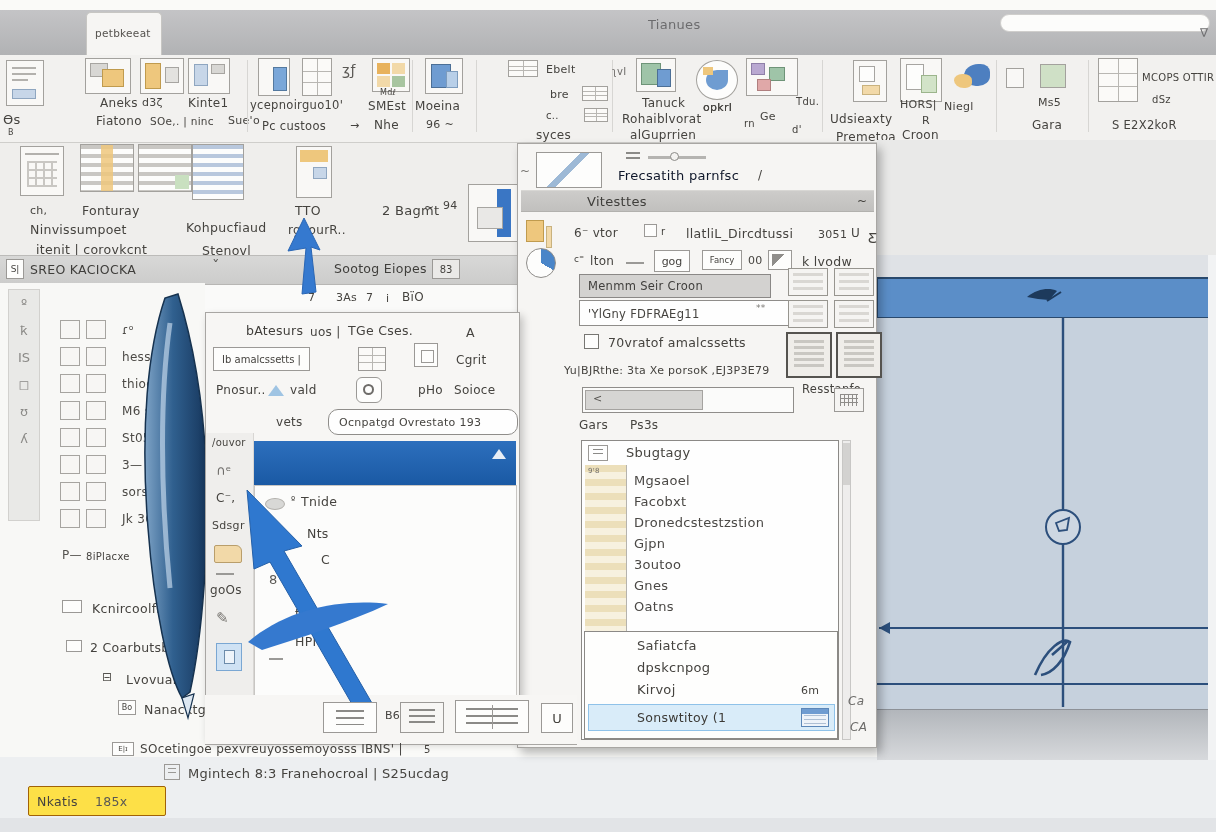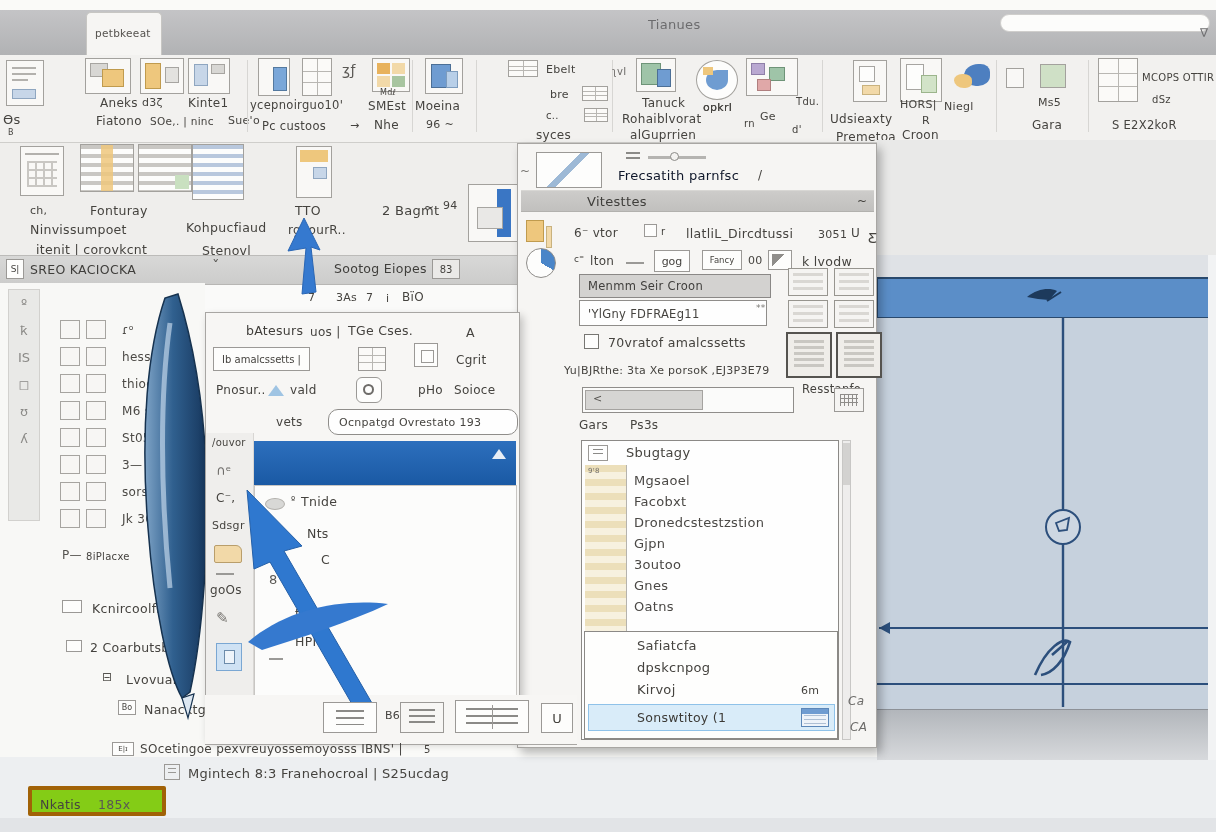--- a/index.html
+++ b/index.html
@@ -59,22 +59,22 @@
   .sel-row{background:#d9ecf9;border:1px solid #8fc2e9}
   .dd-item{height:21px;font-size:13px;color:#4a4845;letter-spacing:.3px;padding-left:2px}
   
   .grid-ic{background:
     linear-gradient(#b9b7b3 0 0) 0 33%/100% 1px no-repeat,
     linear-gradient(#b9b7b3 0 0) 0 66%/100% 1px no-repeat,
     linear-gradient(#b9b7b3 0 0) 50% 0/1px 100% no-repeat,#fbfaf8}
   .rows-ic{background:repeating-linear-gradient(180deg,#c9c7c3 0 4px,#fdfdfc 4px 9px)}
   .rows-ic-blue{background:repeating-linear-gradient(180deg,#b9c8dd 0 4px,#fdfdfc 4px 9px)}
   .btn-lines{background:repeating-linear-gradient(180deg,#8b8a87 0 2px,transparent 2px 6px) content-box;padding:6px 8px}
-  #statustab{position:absolute;left:28px;top:786px;width:138px;height:30px;background:#84cc16;
-    border:4px solid #a16207;border-radius:2px;z-index:3}
+  #statustab{position:absolute;left:28px;top:786px;width:138px;height:30px;background:#fde047;
+    border:1px solid #a16207;border-radius:2px;z-index:3}
   #pagebottom{position:absolute;left:0;top:757px;width:1216px;height:75px;background:#edeff1}
   #pagebottom2{position:absolute;left:0;top:818px;width:1216px;height:14px;background:#e2e4e7}
   #bezel{position:absolute;left:877px;top:710px;width:339px;height:50px;
     background:linear-gradient(#b2b6bb,#d7d9dc);z-index:6}
   #rightedge{position:absolute;left:1208px;top:255px;width:8px;height:505px;background:#f2f3f4;z-index:7}
   svg{position:absolute;overflow:visible}
 </style>
 </head>
 <body>
 
@@ -224,21 +224,21 @@
       repeating-linear-gradient(90deg,#c9c7c3 0 2px,transparent 2px 8px)"></div>
   </div>
   <span class="t" style="left:30px;top:204px;font-size:11px">ch,</span>
 
   <div class="ic rows-ic" style="left:80px;top:144px;width:54px;height:48px">
     <div class="chip" style="left:20px;top:0;width:12px;height:46px;background:#eec77d;opacity:.85"></div>
   </div>
   <div class="ic rows-ic" style="left:138px;top:144px;width:54px;height:48px">
     <div class="chip" style="left:36px;top:30px;width:14px;height:14px;background:#c9e0c0"></div>
   </div>
-  <span class="t" style="left:90px;top:203px;font-size:12.5px">Fonturay</span>
+  <span class="t" style="left:82px;top:203px;font-size:12.5px">Fonturay</span>
   <span class="t" style="left:30px;top:222px;font-size:12.5px">Ninvissumpoet</span>
   <span class="t" style="left:36px;top:242px;font-size:12.5px">itenit | corovkcnt</span>
 
   <div class="ic rows-ic-blue" style="left:192px;top:144px;width:52px;height:56px"></div>
   <span class="t" style="left:186px;top:220px;font-size:12.5px">Kohpucfiaud</span>
   <span class="t" style="left:202px;top:243px;font-size:12.5px">Stenovl</span>
 
   <div class="ic" style="left:296px;top:146px;width:36px;height:52px">
     <div class="chip" style="left:3px;top:3px;width:28px;height:12px;background:#eec77d"></div>
     <div class="chip" style="left:16px;top:20px;width:14px;height:12px;background:#c7d6e8;border:1px solid #8fa6c0"></div>
@@ -405,21 +405,21 @@
     <div class="box ctr" style="left:136px;top:106px;width:36px;height:22px;font-size:11px">gog</div>
     <div class="box ctr" style="left:184px;top:106px;width:40px;height:20px;font-size:8.5px">Fancy</div>
     <span class="t" style="left:230px;top:110px;font-size:11px">00</span>
     <div class="box" style="left:250px;top:106px;width:24px;height:20px;background:
       linear-gradient(135deg,#8f8d8a 0 45%,transparent 45%) content-box,#fdfdfc;padding:3px"></div>
     <span class="t" style="left:284px;top:110px;font-size:12.5px">k lvodw</span>
 
     <div class="abs grayfield" style="left:61px;top:130px;width:192px;height:24px">
       <span class="t" style="left:8px;top:4px;font-size:11.5px;color:#3f3e3c">Menmm Seir Croon</span>
     </div>
-    <div class="abs field" style="left:61px;top:156px;width:188px;height:26px">
+    <div class="abs field" style="left:61px;top:156px;width:210px;height:26px">
       <span class="t" style="left:8px;top:6px;font-size:11.5px">'YlGny FDFRAEg11</span>
       <span class="t" style="left:176px;top:2px;font-size:9px;color:#7a7874">**</span>
     </div>
     <div class="box" style="left:66px;top:190px;width:15px;height:15px;border-color:#777672"></div>
     <span class="t" style="left:90px;top:191px;font-size:12.5px">70vratof amalcssetts</span>
 
     <div class="tablepeek" style="left:270px;top:124px;width:40px;height:28px"></div>
     <div class="tablepeek" style="left:316px;top:124px;width:40px;height:28px"></div>
     <div class="tablepeek" style="left:270px;top:156px;width:40px;height:28px"></div>
     <div class="tablepeek" style="left:316px;top:156px;width:40px;height:28px"></div>

